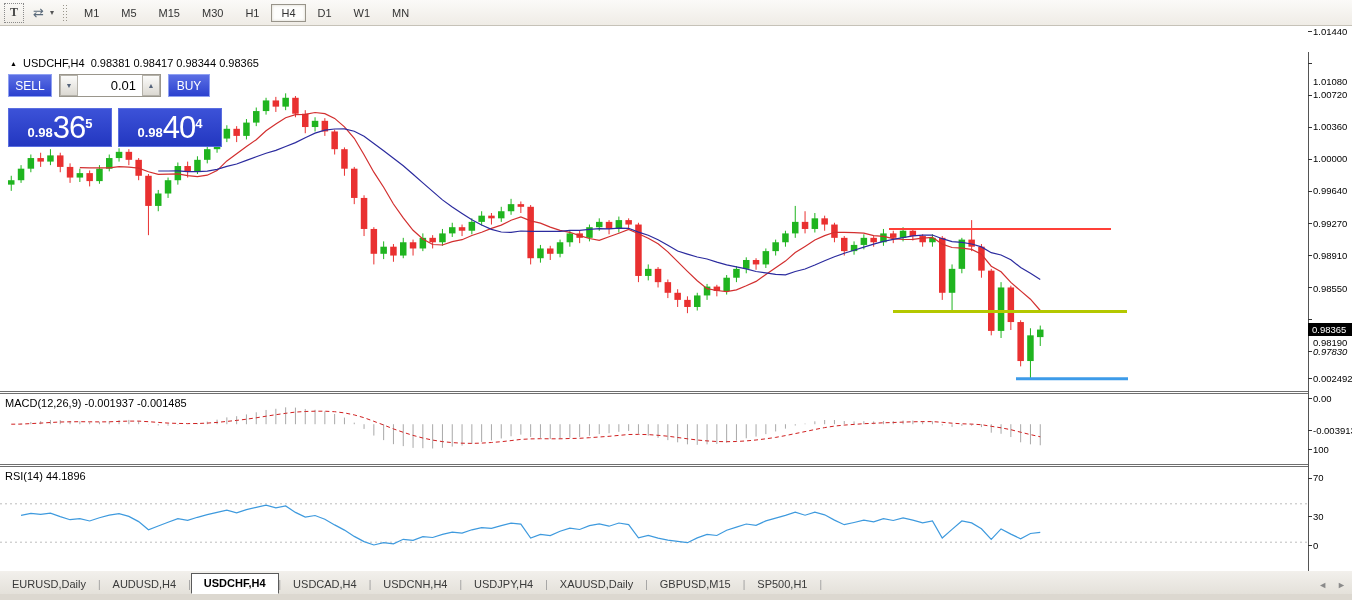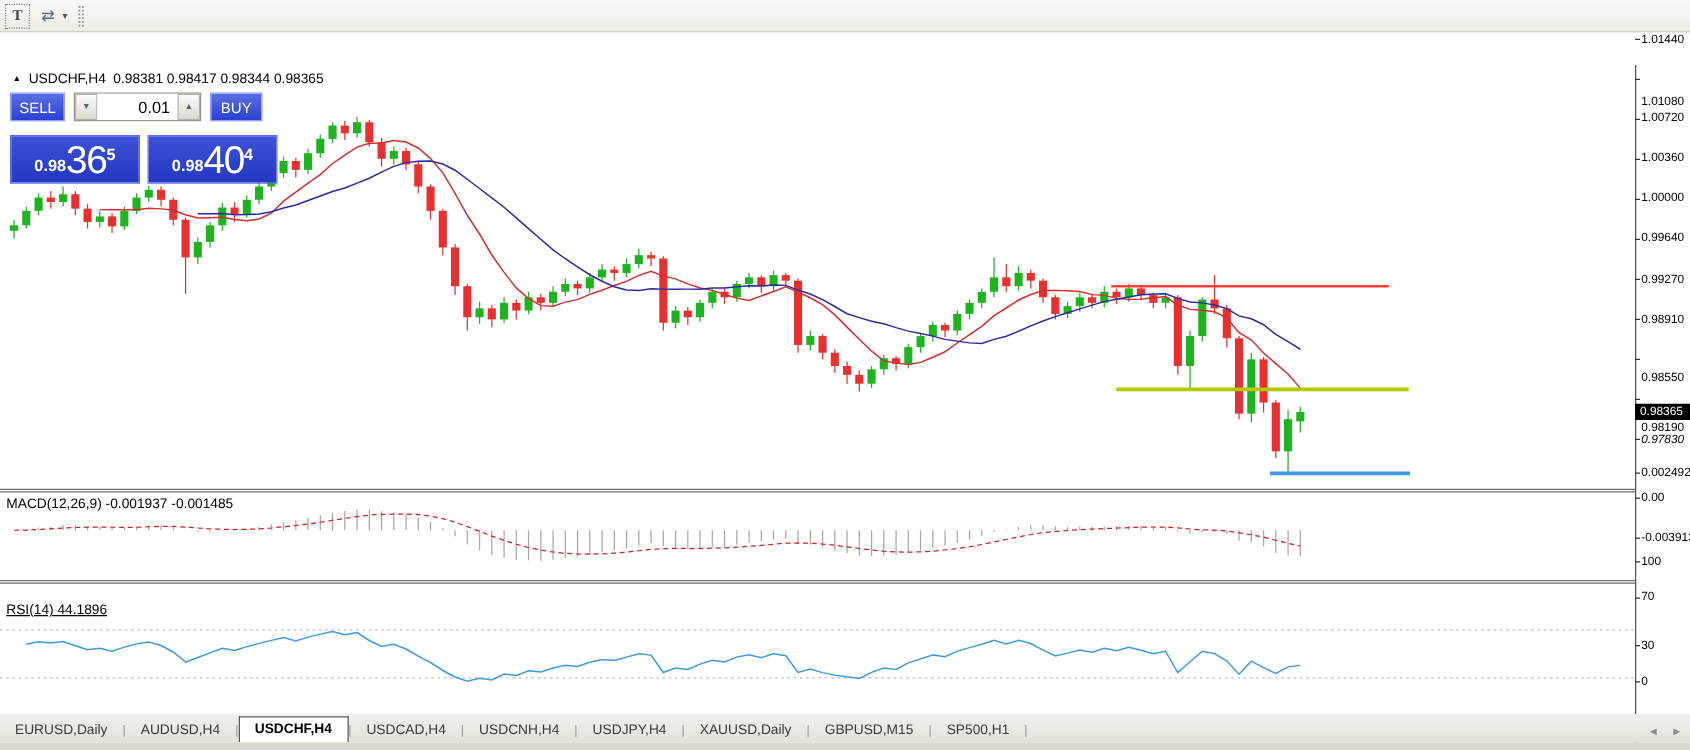--- a/index.html
+++ b/index.html
@@ -57,21 +57,21 @@
   #trade-row2 { display:flex; margin-top:11px; }
   .px-box { width:104px; height:39px; background:linear-gradient(#3c52d8,#2337c0); border:1px solid #5a6ee0;
     color:#fff; display:flex; align-items:flex-end; justify-content:center; padding-bottom:3px; }
   .px-box + .px-box { margin-left:6px; }
   .px-small { font-size:13px; font-weight:bold; line-height:20px; }
   .px-big { font-size:31px; line-height:30px; letter-spacing:-1px; }
   .px-sup { font-size:13px; font-weight:bold; line-height:26px; align-self:flex-start; margin-top:2px; }
 
   
   .pane-label { position:absolute; left:5px; font-size:11px; color:#000; white-space:nowrap; }
-  #macd-label { top:371px; } #rsi-label { top:456px;text-decoration:underline; }
+  #macd-label { top:371px; } #rsi-label { top:444px; }
 
   
   #xaxis { position:absolute; left:0; top:548px; width:1308px; height:21px; background:#fff; }
   .x-label { position:absolute; top:4px; font-size:10.5px; color:#000; transform:translateX(-50%); white-space:nowrap; }
   .x-tick { position:absolute; top:0; width:1px; height:4px; background:#444; }
 
   
   #tabbar { position:absolute; left:0; top:571px; width:1352px; height:23px;
     background:linear-gradient(#f2f0ec,#e4e1da); display:flex; align-items:flex-end; padding-left:0; }
   .tab { font-size:11px; color:#3a3a3a; padding:3px 12px 4px; white-space:nowrap; }
@@ -81,20 +81,31 @@
   #bottom-strip { position:absolute; left:0; top:594px; width:1352px; height:6px; background:#dcd8d0; }
 </style>
 </head>
 <body>
 
 <div id="toolbar">
   <div id="text-tool" class="tool-btn">T</div>
   <div id="arrows-tool" class="tool-btn">⇄</div>
   <div class="caret">▾</div>
   <div class="grip"></div>
+  <div id="tf-strip">
+      <div class="tf-btn">M1</div>
+      <div class="tf-btn">M5</div>
+      <div class="tf-btn">M15</div>
+      <div class="tf-btn">M30</div>
+      <div class="tf-btn">H1</div>
+      <div class="tf-btn active">H4</div>
+      <div class="tf-btn">D1</div>
+      <div class="tf-btn">W1</div>
+      <div class="tf-btn">MN</div>
+    </div>
 </div>
 
 <div id="chart-area">
   <svg id="svg-main" viewBox="0 0 1308 340">
       <line x1="11.25" y1="123.78116343490368" x2="11.25" y2="138.8504155124653" stroke="#1fb41f" stroke-width="1"></line>
       <rect x="8" y="128.2132963988921" width="6.5" height="4.432132963988408" fill="#1fb41f"></rect>
       <line x1="21.05" y1="113.14404432132947" x2="21.05" y2="130.87257617728517" stroke="#1fb41f" stroke-width="1"></line>
       <rect x="17.8" y="116.68975069252022" width="6.5" height="11.523545706371891" fill="#1fb41f"></rect>
       <line x1="30.85" y1="102.50692520775527" x2="30.85" y2="120.23545706371097" stroke="#1fb41f" stroke-width="1"></line>
       <rect x="27.6" y="106.052631578948" width="6.5" height="10.637119113572226" fill="#1fb41f"></rect>
@@ -540,21 +551,21 @@
 <div class="ax-label" style="top: 121.234px;">1.00360</div>
 <div class="ax-tick" style="top: 158.645px;"></div>
 <div class="ax-label" style="top: 153.145px;">1.00000</div>
 <div class="ax-tick" style="top: 190.557px;"></div>
 <div class="ax-label" style="top: 185.057px;">0.99640</div>
 <div class="ax-tick" style="top: 223.355px;"></div>
 <div class="ax-label" style="top: 217.855px;">0.99270</div>
 <div class="ax-tick" style="top: 255.266px;"></div>
 <div class="ax-label" style="top: 249.766px;">0.98910</div>
 <div class="ax-tick" style="top: 287.177px;"></div>
-<div class="ax-label" style="top: 297px;">0.98550</div>
+<div class="ax-label" style="top: 283px;">0.98550</div>
 <div class="ax-tick" style="top: 319.089px;"></div>
 <div class="ax-label" style="top: 308px; margin-top: 29px;">0.98190</div>
 <div class="ax-tick" style="top: 351px;"></div>
 <div class="ax-label" style="top: 345.5px; font-style: italic;">0.97830</div>
 <div class="ax-tick" style="top: 378px;"></div>
 <div class="ax-label" style="top: 372.5px;">0.002492</div>
 <div class="ax-tick" style="top: 398.232px;"></div>
 <div class="ax-label" style="top: 392.732px;">0.00</div>
 <div class="ax-tick" style="top: 430px;"></div>
 <div class="ax-label" style="top: 424.5px;">-0.003913</div>

